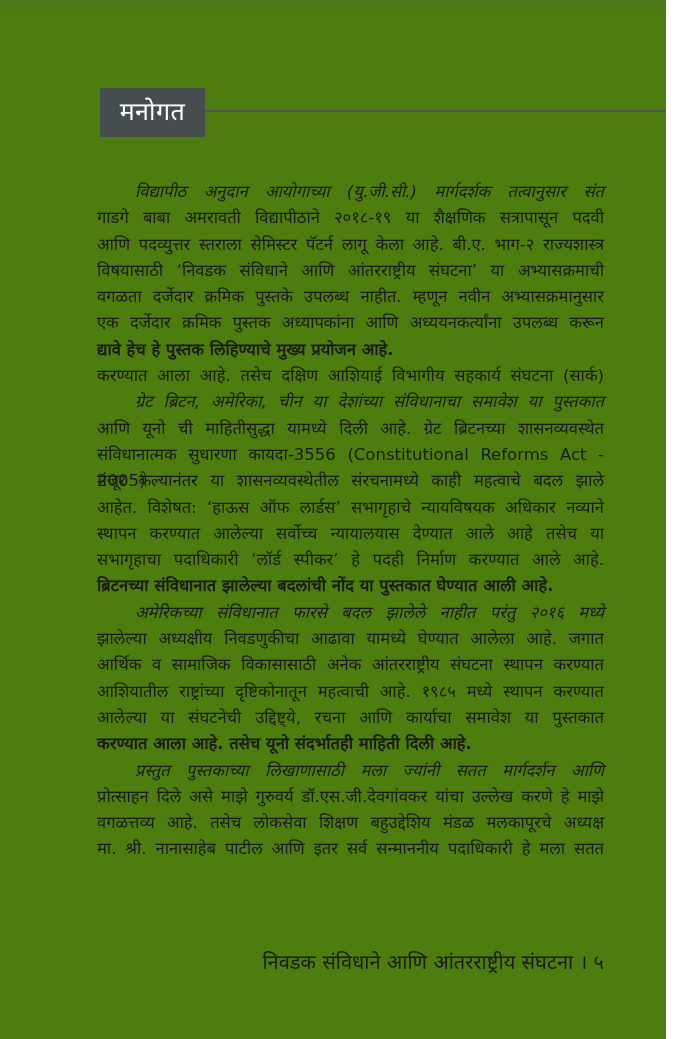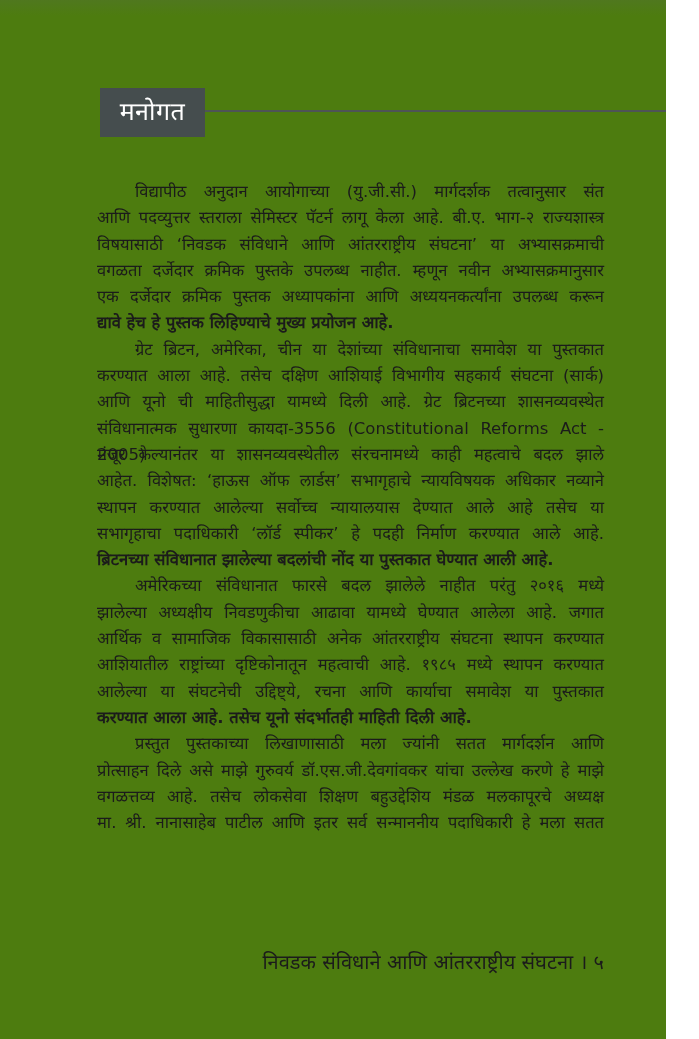--- a/index.html
+++ b/index.html
@@ -61,21 +61,21 @@
     font-size: 16.5px;
     line-height: 26.3px;
   }
   .paragraph { margin: 0; }
   .line {
     text-align: justify;
     text-align-last: justify;
     height: 26.3px;
     overflow: visible;
   }
-  .line.first-line { padding-left: 38px; }
+  .line.first-line { padding-left: 38px; font-style: italic; }
   .line.last-line {
     text-align: left;
     text-align-last: left;
     font-weight: bold;
   }
   
   #page-footer {
     position: absolute;
     left: 97px;
     top: 949px;
@@ -96,29 +96,30 @@
 
   <div id="chapter-box">
     <span class="chapter-title">मनोगत</span>
   </div>
 
   <div id="header-rule"></div>
 
   <div id="body-text">
       <div class="paragraph">
         <div class="line first-line">विद्यापीठ अनुदान आयोगाच्या (यु.जी.सी.) मार्गदर्शक तत्वानुसार संत</div>
+        <div class="line">गाडगे बाबा अमरावती विद्यापीठाने २०१८-१९ या शैक्षणिक सत्रापासून पदवी</div>
         <div class="line">आणि पदव्युत्तर स्तराला सेमिस्टर पॅटर्न लागू केला आहे. बी.ए. भाग-२ राज्यशास्त्र</div>
         <div class="line">विषयासाठी ‘निवडक संविधाने आणि आंतरराष्ट्रीय संघटना’ या अभ्यासक्रमाची</div>
         <div class="line">वगळता दर्जेदार क्रमिक पुस्तके उपलब्ध नाहीत. म्हणून नवीन अभ्यासक्रमानुसार</div>
         <div class="line">एक दर्जेदार क्रमिक पुस्तक अध्यापकांना आणि अध्ययनकर्त्यांना उपलब्ध करून</div>
         <div class="line last-line">द्यावे हेच हे पुस्तक लिहिण्याचे मुख्य प्रयोजन आहे.</div>
       </div>
       <div class="paragraph">
+        <div class="line">करण्यात आला आहे. तसेच दक्षिण आशियाई विभागीय सहकार्य संघटना (सार्क)</div>
         <div class="line first-line">ग्रेट ब्रिटन, अमेरिका, चीन या देशांच्या संविधानाचा समावेश या पुस्तकात</div>
-        <div class="line">करण्यात आला आहे. तसेच दक्षिण आशियाई विभागीय सहकार्य संघटना (सार्क)</div>
         <div class="line">आणि यूनो ची माहितीसुद्धा यामध्ये दिली आहे. ग्रेट ब्रिटनच्या शासनव्यवस्थेत</div>
         <div class="line">संविधानात्मक सुधारणा कायदा-3556 (Constitutional Reforms Act - 2005)</div>
         <div class="line">मंजूर केल्यानंतर या शासनव्यवस्थेतील संरचनामध्ये काही महत्वाचे बदल झाले</div>
         <div class="line">आहेत. विशेषत: ‘हाऊस ऑफ लार्डस’ सभागृहाचे न्यायविषयक अधिकार नव्याने</div>
         <div class="line">स्थापन करण्यात आलेल्या सर्वोच्च न्यायालयास देण्यात आले आहे तसेच या</div>
         <div class="line">सभागृहाचा पदाधिकारी ‘लॉर्ड स्पीकर’ हे पदही निर्माण करण्यात आले आहे.</div>
         <div class="line last-line">ब्रिटनच्या संविधानात झालेल्या बदलांची नोंद या पुस्तकात घेण्यात आली आहे.</div>
       </div>
       <div class="paragraph">
         <div class="line first-line">अमेरिकच्या संविधानात फारसे बदल झालेले नाहीत परंतु २०१६ मध्ये</div>

